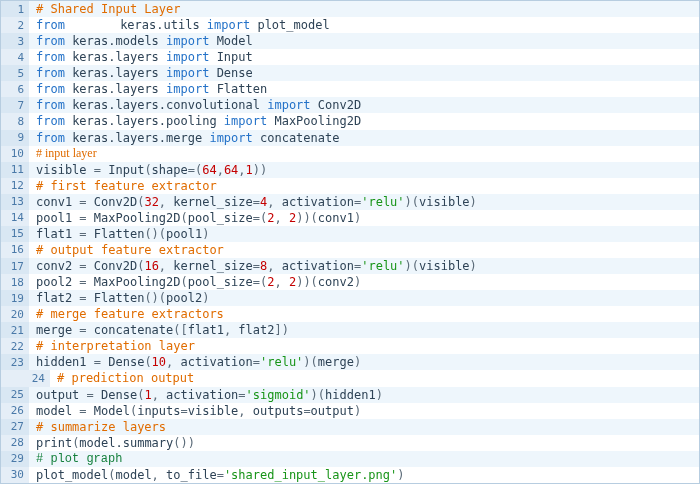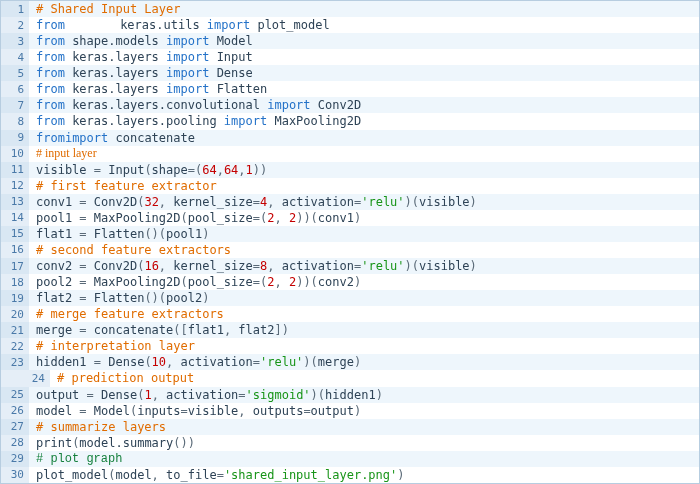--- a/index.html
+++ b/index.html
@@ -34,34 +34,34 @@
     padding-left: 7px; overflow: hidden;
   }
 </style>
 </head>
 <body>
 
 <div class="editor">
   <div class="lines" id="lines">
       <div class="row odd"><span class="num" style="color: rgb(74, 121, 168);">1</span><span class="code"><span style="color: rgb(224, 108, 0);"># Shared Input Layer</span></span></div>
       <div class="row even"><span class="num" style="color: rgb(74, 121, 168);">2</span><span class="code"><span style="color: rgb(36, 114, 200);">from</span><span style="color: rgb(46, 67, 86); margin-left: 48px;"> keras.utils </span><span style="color: rgb(36, 114, 200);">import</span><span style="color: rgb(46, 67, 86);"> plot_model</span></span></div>
-      <div class="row odd"><span class="num" style="color: rgb(74, 121, 168);">3</span><span class="code"><span style="color: rgb(36, 114, 200);">from</span><span style="color: rgb(46, 67, 86);"> shape.models </span><span style="color: rgb(36, 114, 200);">import</span><span style="color: rgb(46, 67, 86);"> Model</span></span></div>
+      <div class="row odd"><span class="num" style="color: rgb(74, 121, 168);">3</span><span class="code"><span style="color: rgb(36, 114, 200);">from</span><span style="color: rgb(46, 67, 86);"> keras.models </span><span style="color: rgb(36, 114, 200);">import</span><span style="color: rgb(46, 67, 86);"> Model</span></span></div>
       <div class="row even"><span class="num" style="color: rgb(74, 121, 168);">4</span><span class="code"><span style="color: rgb(36, 114, 200);">from</span><span style="color: rgb(46, 67, 86);"> keras.layers </span><span style="color: rgb(36, 114, 200);">import</span><span style="color: rgb(46, 67, 86);"> Input</span></span></div>
       <div class="row odd"><span class="num" style="color: rgb(74, 121, 168);">5</span><span class="code"><span style="color: rgb(36, 114, 200);">from</span><span style="color: rgb(46, 67, 86);"> keras.layers </span><span style="color: rgb(36, 114, 200);">import</span><span style="color: rgb(46, 67, 86);"> Dense</span></span></div>
       <div class="row even"><span class="num" style="color: rgb(74, 121, 168);">6</span><span class="code"><span style="color: rgb(36, 114, 200);">from</span><span style="color: rgb(46, 67, 86);"> keras.layers </span><span style="color: rgb(36, 114, 200);">import</span><span style="color: rgb(46, 67, 86);"> Flatten</span></span></div>
       <div class="row odd"><span class="num" style="color: rgb(74, 121, 168);">7</span><span class="code"><span style="color: rgb(36, 114, 200);">from</span><span style="color: rgb(46, 67, 86);"> keras.layers.convolutional </span><span style="color: rgb(36, 114, 200);">import</span><span style="color: rgb(46, 67, 86);"> Conv2D</span></span></div>
       <div class="row even"><span class="num" style="color: rgb(74, 121, 168);">8</span><span class="code"><span style="color: rgb(36, 114, 200);">from</span><span style="color: rgb(46, 67, 86);"> keras.layers.pooling </span><span style="color: rgb(36, 114, 200);">import</span><span style="color: rgb(46, 67, 86);"> MaxPooling2D</span></span></div>
-      <div class="row odd"><span class="num" style="color: rgb(74, 121, 168);">9</span><span class="code"><span style="color: rgb(36, 114, 200);">from</span><span style="color: rgb(36, 114, 200);">import</span><span style="color: rgb(46, 67, 86);"> concatenate</span></span></div>
+      <div class="row odd"><span class="num" style="color: rgb(74, 121, 168);">9</span><span class="code"><span style="color: rgb(36, 114, 200);">from</span><span style="color: rgb(46, 67, 86);"> keras.layers.merge </span><span style="color: rgb(36, 114, 200);">import</span><span style="color: rgb(46, 67, 86);"> concatenate</span></span></div>
       <div class="row even"><span class="num" style="color: rgb(74, 121, 168);">10</span><span class="code"><span style="color: rgb(224, 108, 0); font-family: Liberation Serif, serif;"># input layer</span></span></div>
       <div class="row odd"><span class="num" style="color: rgb(74, 121, 168);">11</span><span class="code"><span style="color: rgb(46, 67, 86);">visible </span><span style="color: rgb(90, 106, 120);">= </span><span style="color: rgb(46, 67, 86);">Input</span><span style="color: rgb(90, 106, 120);">(</span><span style="color: rgb(46, 67, 86);">shape</span><span style="color: rgb(90, 106, 120);">=(</span><span style="color: rgb(196, 0, 0);">64</span><span style="color: rgb(90, 106, 120);">,</span><span style="color: rgb(196, 0, 0);">64</span><span style="color: rgb(90, 106, 120);">,</span><span style="color: rgb(196, 0, 0);">1</span><span style="color: rgb(90, 106, 120);">))</span></span></div>
       <div class="row even"><span class="num" style="color: rgb(74, 121, 168);">12</span><span class="code"><span style="color: rgb(224, 108, 0);"># first feature extractor</span></span></div>
       <div class="row odd"><span class="num" style="color: rgb(74, 121, 168);">13</span><span class="code"><span style="color: rgb(46, 67, 86);">conv1 </span><span style="color: rgb(90, 106, 120);">= </span><span style="color: rgb(46, 67, 86);">Conv2D</span><span style="color: rgb(90, 106, 120);">(</span><span style="color: rgb(196, 0, 0);">32</span><span style="color: rgb(90, 106, 120);">, </span><span style="color: rgb(46, 67, 86);">kernel_size</span><span style="color: rgb(90, 106, 120);">=</span><span style="color: rgb(196, 0, 0);">4</span><span style="color: rgb(90, 106, 120);">, </span><span style="color: rgb(46, 67, 86);">activation</span><span style="color: rgb(90, 106, 120);">=</span><span style="color: rgb(24, 148, 24);">'relu'</span><span style="color: rgb(90, 106, 120);">)(</span><span style="color: rgb(46, 67, 86);">visible</span><span style="color: rgb(90, 106, 120);">)</span></span></div>
       <div class="row even"><span class="num" style="color: rgb(74, 121, 168);">14</span><span class="code"><span style="color: rgb(46, 67, 86);">pool1 </span><span style="color: rgb(90, 106, 120);">= </span><span style="color: rgb(46, 67, 86);">MaxPooling2D</span><span style="color: rgb(90, 106, 120);">(</span><span style="color: rgb(46, 67, 86);">pool_size</span><span style="color: rgb(90, 106, 120);">=(</span><span style="color: rgb(196, 0, 0);">2</span><span style="color: rgb(90, 106, 120);">, </span><span style="color: rgb(196, 0, 0);">2</span><span style="color: rgb(90, 106, 120);">))(</span><span style="color: rgb(46, 67, 86);">conv1</span><span style="color: rgb(90, 106, 120);">)</span></span></div>
       <div class="row odd"><span class="num" style="color: rgb(74, 121, 168);">15</span><span class="code"><span style="color: rgb(46, 67, 86);">flat1 </span><span style="color: rgb(90, 106, 120);">= </span><span style="color: rgb(46, 67, 86);">Flatten</span><span style="color: rgb(90, 106, 120);">()(</span><span style="color: rgb(46, 67, 86);">pool1</span><span style="color: rgb(90, 106, 120);">)</span></span></div>
-      <div class="row even"><span class="num" style="color: rgb(74, 121, 168);">16</span><span class="code"><span style="color: rgb(224, 108, 0);"># second feature extractors</span></span></div>
+      <div class="row even"><span class="num" style="color: rgb(74, 121, 168);">16</span><span class="code"><span style="color: rgb(224, 108, 0);"># output feature extractor</span></span></div>
       <div class="row odd"><span class="num" style="color: rgb(74, 121, 168);">17</span><span class="code"><span style="color: rgb(46, 67, 86);">conv2 </span><span style="color: rgb(90, 106, 120);">= </span><span style="color: rgb(46, 67, 86);">Conv2D</span><span style="color: rgb(90, 106, 120);">(</span><span style="color: rgb(196, 0, 0);">16</span><span style="color: rgb(90, 106, 120);">, </span><span style="color: rgb(46, 67, 86);">kernel_size</span><span style="color: rgb(90, 106, 120);">=</span><span style="color: rgb(196, 0, 0);">8</span><span style="color: rgb(90, 106, 120);">, </span><span style="color: rgb(46, 67, 86);">activation</span><span style="color: rgb(90, 106, 120);">=</span><span style="color: rgb(24, 148, 24);">'relu'</span><span style="color: rgb(90, 106, 120);">)(</span><span style="color: rgb(46, 67, 86);">visible</span><span style="color: rgb(90, 106, 120);">)</span></span></div>
       <div class="row even"><span class="num" style="color: rgb(74, 121, 168);">18</span><span class="code"><span style="color: rgb(46, 67, 86);">pool2 </span><span style="color: rgb(90, 106, 120);">= </span><span style="color: rgb(46, 67, 86);">MaxPooling2D</span><span style="color: rgb(90, 106, 120);">(</span><span style="color: rgb(46, 67, 86);">pool_size</span><span style="color: rgb(90, 106, 120);">=(</span><span style="color: rgb(196, 0, 0);">2</span><span style="color: rgb(90, 106, 120);">, </span><span style="color: rgb(196, 0, 0);">2</span><span style="color: rgb(90, 106, 120);">))(</span><span style="color: rgb(46, 67, 86);">conv2</span><span style="color: rgb(90, 106, 120);">)</span></span></div>
       <div class="row odd"><span class="num" style="color: rgb(74, 121, 168);">19</span><span class="code"><span style="color: rgb(46, 67, 86);">flat2 </span><span style="color: rgb(90, 106, 120);">= </span><span style="color: rgb(46, 67, 86);">Flatten</span><span style="color: rgb(90, 106, 120);">()(</span><span style="color: rgb(46, 67, 86);">pool2</span><span style="color: rgb(90, 106, 120);">)</span></span></div>
       <div class="row even"><span class="num" style="color: rgb(74, 121, 168);">20</span><span class="code"><span style="color: rgb(224, 108, 0);"># merge feature extractors</span></span></div>
       <div class="row odd"><span class="num" style="color: rgb(74, 121, 168);">21</span><span class="code"><span style="color: rgb(46, 67, 86);">merge </span><span style="color: rgb(90, 106, 120);">= </span><span style="color: rgb(46, 67, 86);">concatenate</span><span style="color: rgb(90, 106, 120);">([</span><span style="color: rgb(46, 67, 86);">flat1</span><span style="color: rgb(90, 106, 120);">, </span><span style="color: rgb(46, 67, 86);">flat2</span><span style="color: rgb(90, 106, 120);">])</span></span></div>
       <div class="row even"><span class="num" style="color: rgb(74, 121, 168);">22</span><span class="code"><span style="color: rgb(224, 108, 0);"># interpretation layer</span></span></div>
       <div class="row odd"><span class="num" style="color: rgb(74, 121, 168);">23</span><span class="code"><span style="color: rgb(46, 67, 86);">hidden1 </span><span style="color: rgb(90, 106, 120);">= </span><span style="color: rgb(46, 67, 86);">Dense</span><span style="color: rgb(90, 106, 120);">(</span><span style="color: rgb(196, 0, 0);">10</span><span style="color: rgb(90, 106, 120);">, </span><span style="color: rgb(46, 67, 86);">activation</span><span style="color: rgb(90, 106, 120);">=</span><span style="color: rgb(24, 148, 24);">'relu'</span><span style="color: rgb(90, 106, 120);">)(</span><span style="color: rgb(46, 67, 86);">merge</span><span style="color: rgb(90, 106, 120);">)</span></span></div>
       <div class="row even"><span class="num" style="color: rgb(74, 121, 168); padding-left: 44px;">24</span><span class="code"><span style="color: rgb(224, 108, 0);"># prediction output</span></span></div>
       <div class="row odd"><span class="num" style="color: rgb(74, 121, 168);">25</span><span class="code"><span style="color: rgb(46, 67, 86);">output </span><span style="color: rgb(90, 106, 120);">= </span><span style="color: rgb(46, 67, 86);">Dense</span><span style="color: rgb(90, 106, 120);">(</span><span style="color: rgb(196, 0, 0);">1</span><span style="color: rgb(90, 106, 120);">, </span><span style="color: rgb(46, 67, 86);">activation</span><span style="color: rgb(90, 106, 120);">=</span><span style="color: rgb(24, 148, 24);">'sigmoid'</span><span style="color: rgb(90, 106, 120);">)(</span><span style="color: rgb(46, 67, 86);">hidden1</span><span style="color: rgb(90, 106, 120);">)</span></span></div>
       <div class="row even"><span class="num" style="color: rgb(74, 121, 168);">26</span><span class="code"><span style="color: rgb(46, 67, 86);">model </span><span style="color: rgb(90, 106, 120);">= </span><span style="color: rgb(46, 67, 86);">Model</span><span style="color: rgb(90, 106, 120);">(</span><span style="color: rgb(46, 67, 86);">inputs</span><span style="color: rgb(90, 106, 120);">=</span><span style="color: rgb(46, 67, 86);">visible</span><span style="color: rgb(90, 106, 120);">, </span><span style="color: rgb(46, 67, 86);">outputs</span><span style="color: rgb(90, 106, 120);">=</span><span style="color: rgb(46, 67, 86);">output</span><span style="color: rgb(90, 106, 120);">)</span></span></div>

